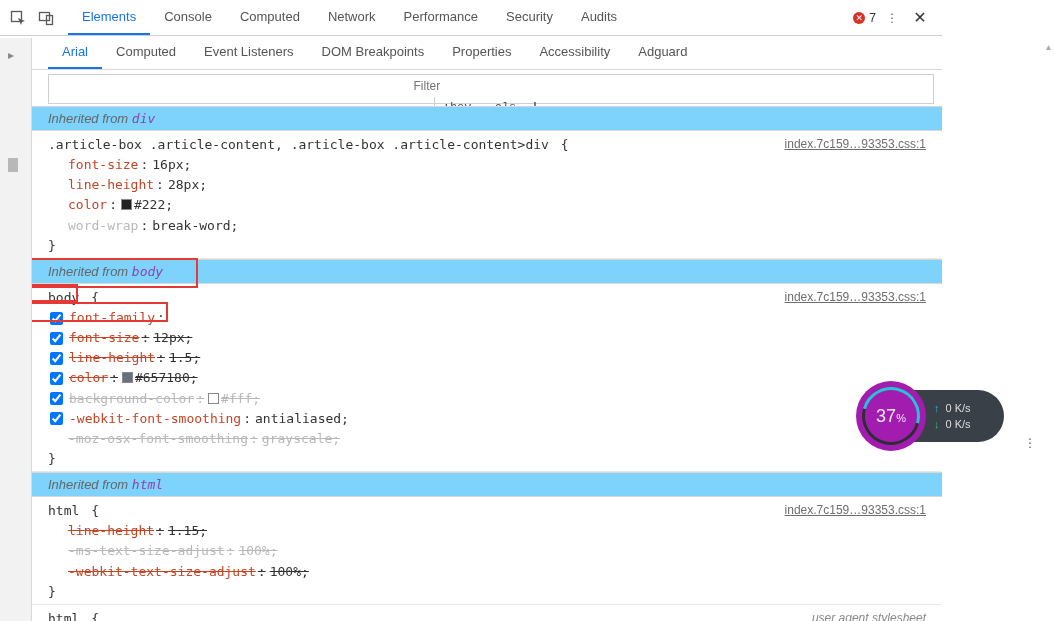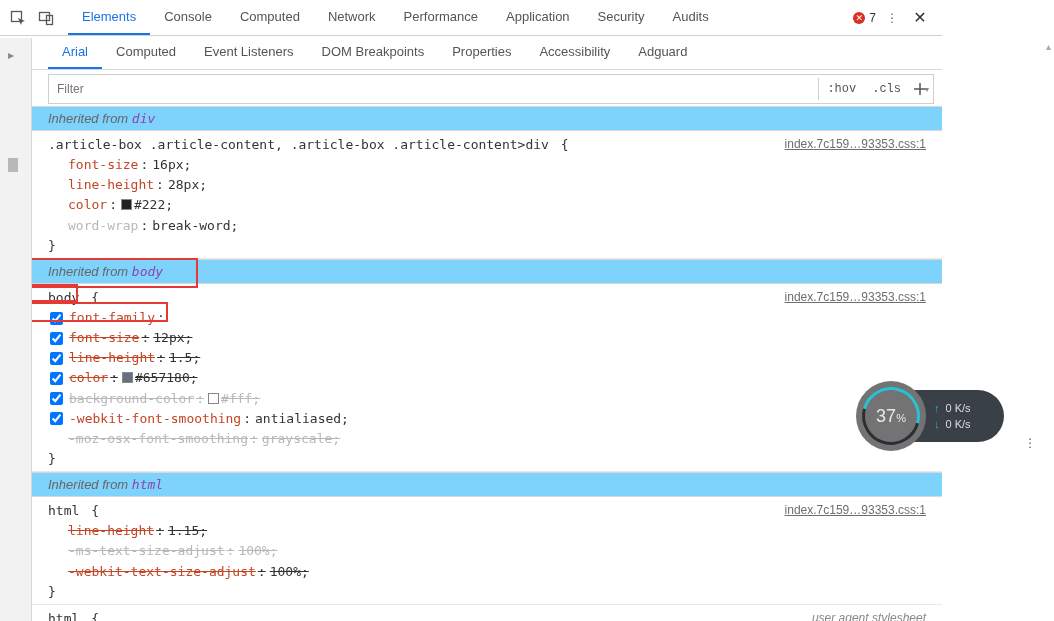--- a/index.html
+++ b/index.html
@@ -21,21 +21,21 @@
 
 .sub-tabs-row { display: flex; align-items: center; height: 34px; border-bottom: 1px solid #d8d8d8; padding-left: 32px; }
 .left-gutter { position: absolute; left: 0; top: 38px; bottom: 0; width: 32px; background: #f2f2f2; border-right: 1px solid #d8d8d8; }
 .gutter-caret { position: absolute; left: 8px; top: 10px; color: #888; }
 .gutter-block { position: absolute; left: 8px; top: 120px; width: 10px; height: 14px; background: #b8b8b8; }
 .sub-tabs { display: flex; gap: 0; padding-left: 16px;}
 .sub-tabs .tab { padding: 8px 14px; cursor: pointer; color: #555; font-size: 13px; }
 .sub-tabs .tab.active { color: #1a73e8; border-bottom: 2px solid #1a73e8; }
 
 
-.filter-bar { display: flex; align-items: center; height: 30px; border: 1px solid #cfcfcf; margin: 4px 8px 2px 48px; }
+.filter-bar { display: flex; align-items: center; height: 30px; border: 1px solid #cfcfcf; margin: 4px 8px 2px 48px; flex-direction: column; }
 .filter-input { flex: 1; border: none; outline: none; padding: 4px 8px; font-size: 12px; color: #888; background: transparent; }
 .filter-actions { display: flex; align-items: center; border-left: 1px solid #cfcfcf; }
 .filter-btn { padding: 4px 8px; font-family: Liberation Mono, monospace; font-size: 12px; cursor: pointer; color: #555; }
 .plus-btn { width: 24px; display: flex; align-items: center; justify-content: center; cursor: pointer; }
 
 
 .styles-content { margin-left: 32px; flex: 1; overflow-y: auto; position: relative; }
 .section-sep { background: #7dd3fc; border-top: 1px solid #d8d8d8; border-bottom: 1px solid #d8d8d8; padding: 4px 16px; font-size: 13px; color: #666; font-style: italic; }
 .section-sep .selector-link { color: #8e44ad; font-family: monospace; font-style: italic; }
 
@@ -58,21 +58,21 @@
 .user-agent { color: #888; font-style: italic; font-family: "Segoe UI", Arial, sans-serif; font-size: 12px;}
 
 
 .hl-box { border: 2px solid #e53935; position: absolute; pointer-events: none; }
 
 
 .scroll-corner-up { position: absolute; right: 3px; top: 41px; color: #aaa; font-size: 10px;}
 
 
 .net-widget { position: absolute; right: 50px; top: 380px; width: 148px; height: 72px; display: flex; align-items: center; }
-.net-circle { width: 70px; height: 70px; border-radius: 50%; background: #737373; display: flex; align-items: center; justify-content: center; position: relative; }
+.net-circle { width: 70px; height: 70px; border-radius: 50%; background: #a21caf; display: flex; align-items: center; justify-content: center; position: relative; }
 .net-circle .ring { position: absolute; inset: 6px; border-radius: 50%; border: 3px solid #2b2f35; border-top-color: #26c2d6; border-right-color: #26c2d6; transform: rotate(-30deg);}
 .net-circle .pct { color: #e8e8e8; font-size: 18px; z-index: 1;}
 .net-circle .pct small { font-size: 11px; }
 .net-pill { background: #3a4048; color: #ddd; height: 52px; flex: 1; border-radius: 0 26px 26px 0; margin-left: -14px; display: flex; flex-direction: column; justify-content: center; padding-left: 22px; gap: 4px; font-size: 11px; }
 .net-row { display: flex; align-items: center; gap: 6px; }
 .arrow-up { color: #2fb0d4; }
 .arrow-dn { color: #3fb867; }
 .net-kebab { position: absolute; right: 18px; top: 436px; color: #555; cursor: pointer; }
 </style>
 </head>
@@ -92,21 +92,20 @@
           <rect x="1.5" y="2.5" width="10" height="8"></rect>
           <rect x="8.5" y="5.5" width="6" height="9"></rect>
         </svg>
     </div>
     <div class="tabs">
       <div class="tab active">Elements</div>
       <div class="tab">Console</div>
       <div class="tab">Computed</div>
       <div class="tab">Network</div>
       <div class="tab">Performance</div>
-      <div class="tab">Application</div>
       <div class="tab">Security</div>
       <div class="tab">Audits</div>
     </div>
     <div class="top-right">
       <div class="error-badge">
         <span class="circle">✕</span>
         <span>7</span>
       </div>
       <div class="kebab">⋮</div>
       <div class="close-x">✕</div>

